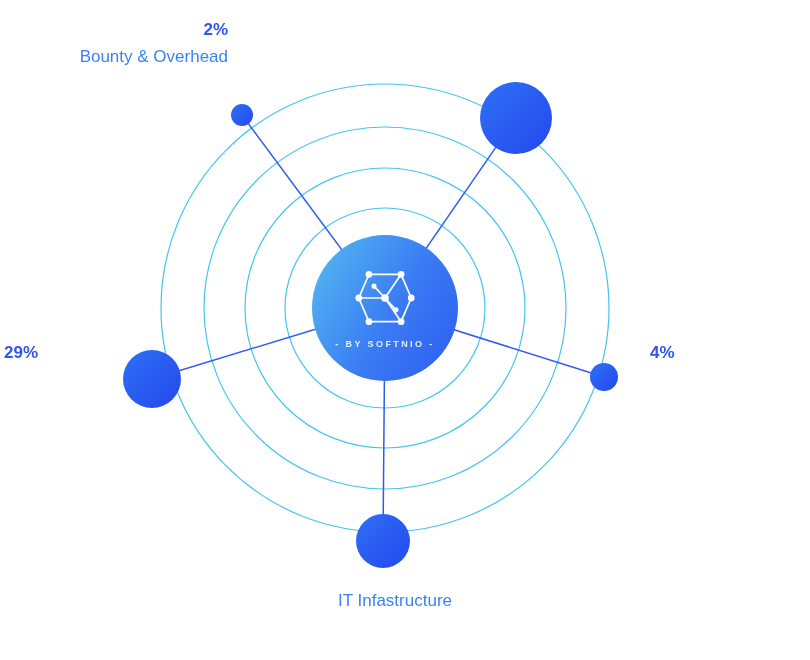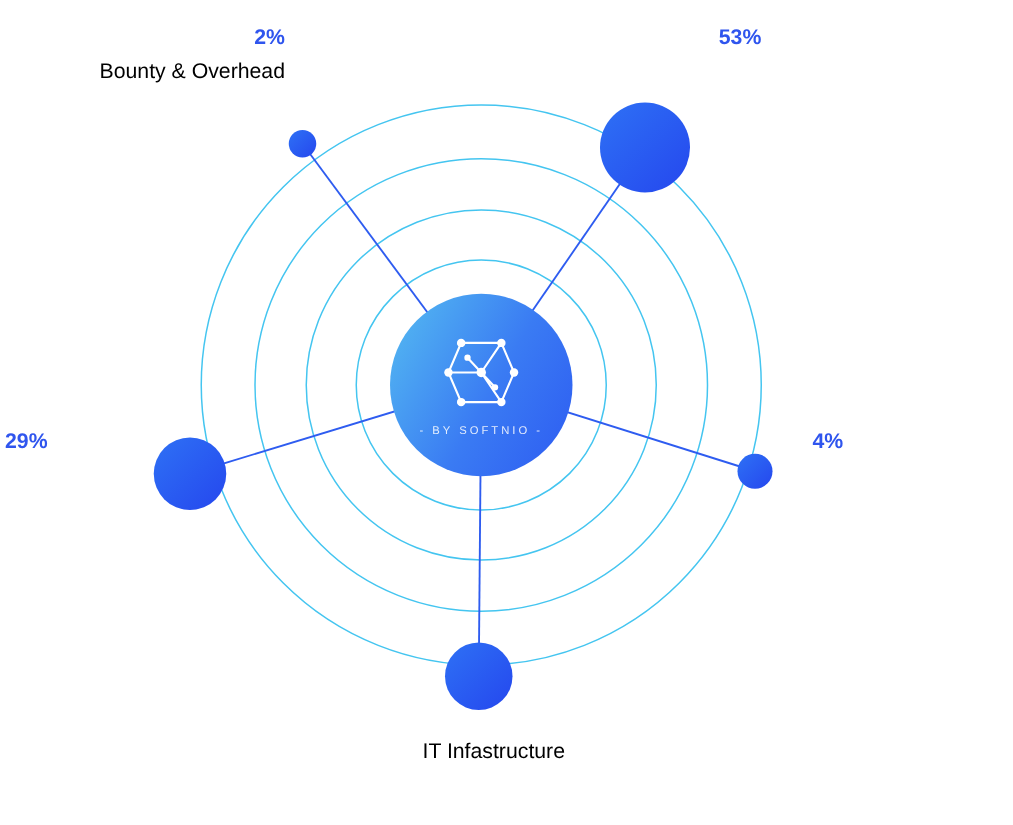--- a/index.html
+++ b/index.html
@@ -9,24 +9,25 @@
   }
   .orbits{position:absolute;left:0;top:0;}
   .center-circle{
     position:absolute;left:312px;top:235px;width:146px;height:146px;border-radius:50%;
     background:linear-gradient(120deg,#55bdf1 0%,#3a7bf3 55%,#2d5bf2 100%);
     display:flex;flex-direction:column;align-items:center;justify-content:center;
   }
   .brand{
     margin-top:10px;font-size:9px;letter-spacing:2.4px;color:rgba(255,255,255,.85);
     white-space:nowrap;
+    font-weight:bold;
   }
   .lbl{position:absolute;}
   .pct{font-size:17px;font-weight:700;color:#2f55ee;margin-bottom:6px;}
-  .cat{font-size:17px;color:#000000;line-height:1.32;}
+  .cat{font-size:17px;color:#3b82f6;line-height:1.32;}
   .lbl-bounty{left:8px;top:20px;width:220px;text-align:right;}
   .lbl-branding{left:575px;top:20px;width:160px;text-align:left;}
   .lbl-legal{left:650px;top:343px;width:158px;text-align:left;}
   .lbl-gift{left:4px;top:343px;width:88px;text-align:left;}
   .lbl-it{left:275px;top:590px;width:240px;text-align:center;}
 </style>
 </head>
 <body>
 
 <div class="stage">
@@ -83,21 +84,20 @@
     </svg>
     <div class="brand">- BY SOFTNIO -</div>
   </div>
 
   <div class="lbl lbl-bounty">
     <div class="pct">2%</div>
     <div class="cat">Bounty &amp; Overhead</div>
   </div>
 
   <div class="lbl lbl-branding">
-    <div class="pct">53%</div>
   </div>
 
   <div class="lbl lbl-legal">
     <div class="pct">4%</div>
   </div>
 
   <div class="lbl lbl-gift">
     <div class="pct">29%</div>
   </div>
 

